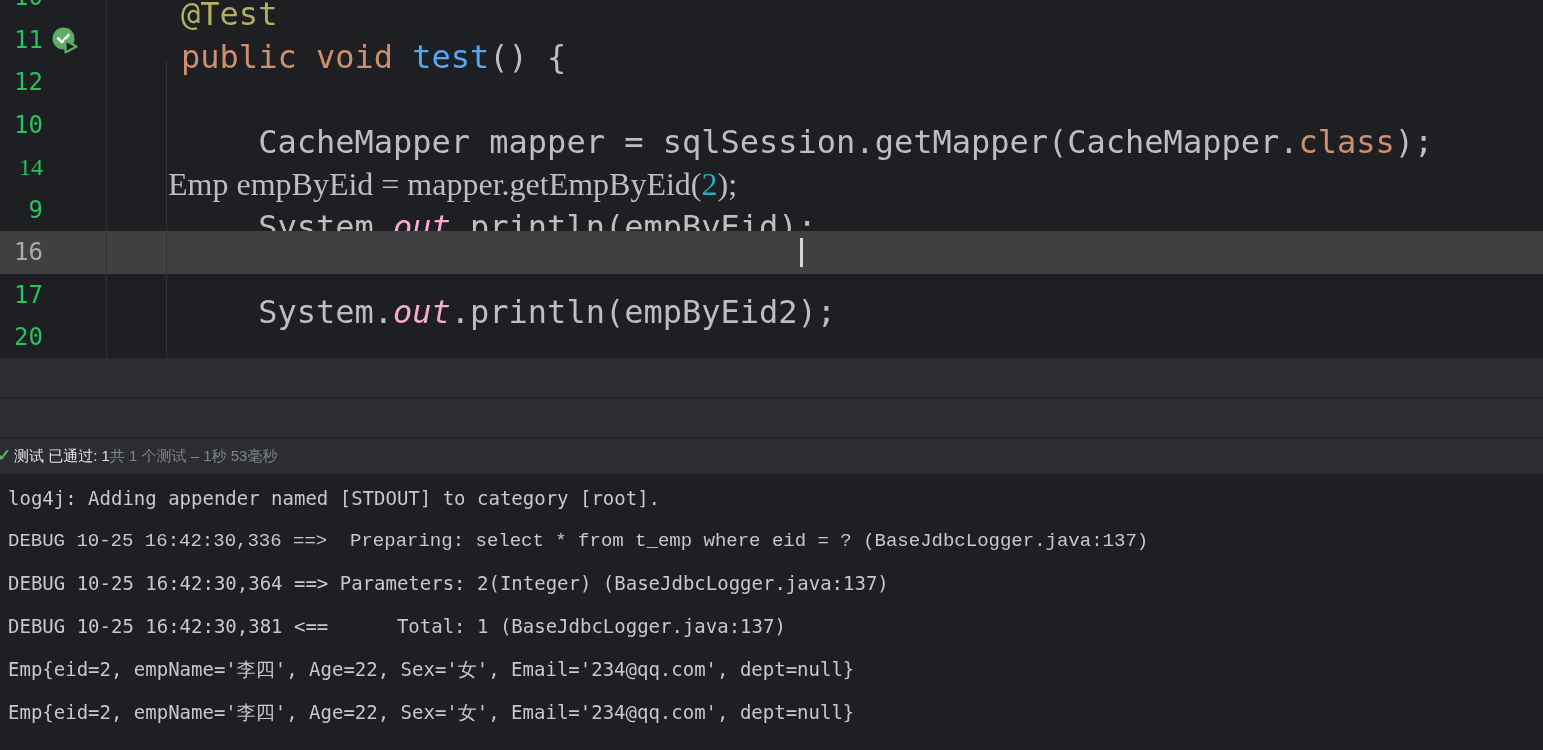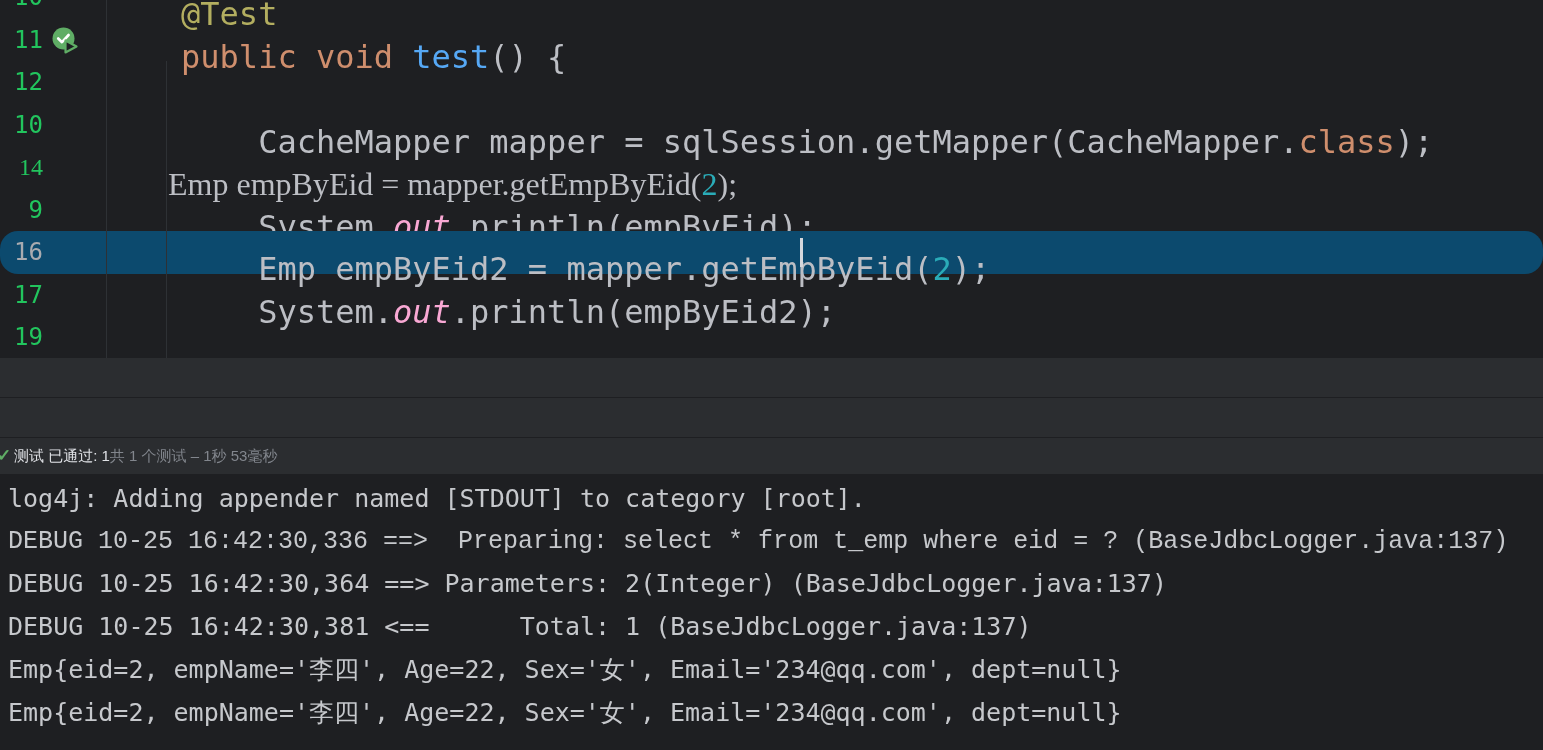--- a/index.html
+++ b/index.html
@@ -5,21 +5,21 @@
   * { margin:0; padding:0; box-sizing:border-box; }
   html,body { background:#111; }
   .screen {
     position:relative; width:1543px; height:750px;
     background:#1e1f22; overflow:hidden;
     font-family:"DejaVu Sans Mono", monospace;
   }
   
   .editor { position:absolute; left:0; top:0; width:1543px; height:358px; overflow:hidden; }
   .row { position:absolute; left:0; width:1543px; height:43px; }
-  .row.current { background:#0c4a6e;border-radius:18px; }
+  .row.current { background:#404040; }
   .lnum {
     position:absolute; left:0; top:0; width:43px; height:43px;
     line-height:43px; text-align:right;
     font-size:24px; color:#22c55e;
   }
   .row.current .lnum { color:#a9abb0; }
   .code {
     position:absolute; left:104px; top:0; height:43px; line-height:43px;
     font-size:32px; color:#bcbec4; white-space:pre;margin-top:17px;
   }
@@ -46,21 +46,21 @@
     font-family:"Liberation Sans", sans-serif; font-size:15px; line-height:36px;
   }
   .check { position:absolute; left:-3px; top:0; color:#5fad65; font-size:17px; font-weight:bold; }
   .st-text { position:absolute; left:14px; top:0; white-space:pre; }
   .st-bright { color:#dfe1e5; font-weight:400; }
   .st-dim { color:#82868d; font-weight:400; }
   
   .console { position:absolute; left:0; top:474px; width:1543px; height:276px; background:#1e1f22; overflow:hidden; }
   .crow {
     position:absolute; left:8px; height:43px; line-height:43px;
-    font-size:25px; color:#c6c8cc; white-space:pre;
+    font-size:19px; color:#c6c8cc; white-space:pre;
   }
 </style>
 </head>
 <body>
 
 <div class="screen">
 
   <div class="editor">
     <div id="editor-rows">
         <div class="row" style="top: -24px;">
@@ -86,29 +86,28 @@
         <div class="row" style="top: 146px; font-family: Liberation Serif, serif;">
           <span class="lnum">14</span>
           <span class="code"><span class="tok-plain">        </span><span class="tok-plain">Emp empByEid = mapper.getEmpByEid(</span><span class="tok-number">2</span><span class="tok-plain">);</span></span>
         </div>
         <div class="row" style="top: 188.5px;">
           <span class="lnum">9</span>
           <span class="code"><span class="tok-plain">        </span><span class="tok-plain">System.</span><span class="tok-static_field">out</span><span class="tok-plain">.println(empByEid);</span></span>
         </div>
         <div class="row current" style="top: 231px;">
           <span class="lnum">16</span>
-          <span class="code"><span class="tok-plain">        </span><span class="tok-plain">Emp empByEid2 = mapper.getEmpByEid(</span><span class="tok-number">2</span><span class="tok-plain">);</span></span>
           <span class="caret" style="left: 800.3px;"></span>
         </div>
         <div class="row" style="top: 273.5px;">
           <span class="lnum">17</span>
           <span class="code"><span class="tok-plain">        </span><span class="tok-plain">System.</span><span class="tok-static_field">out</span><span class="tok-plain">.println(empByEid2);</span></span>
         </div>
         <div class="row" style="top: 316px;">
-          <span class="lnum">19</span>
+          <span class="lnum">20</span>
           <span class="code"><span class="tok-plain"></span></span>
         </div>
       </div>
     <div class="vline gutter-sep"></div>
     <div class="vline indent-guide"></div>
   </div>
 
   <div class="band band1"></div>
   <div class="band band2"></div>
 

